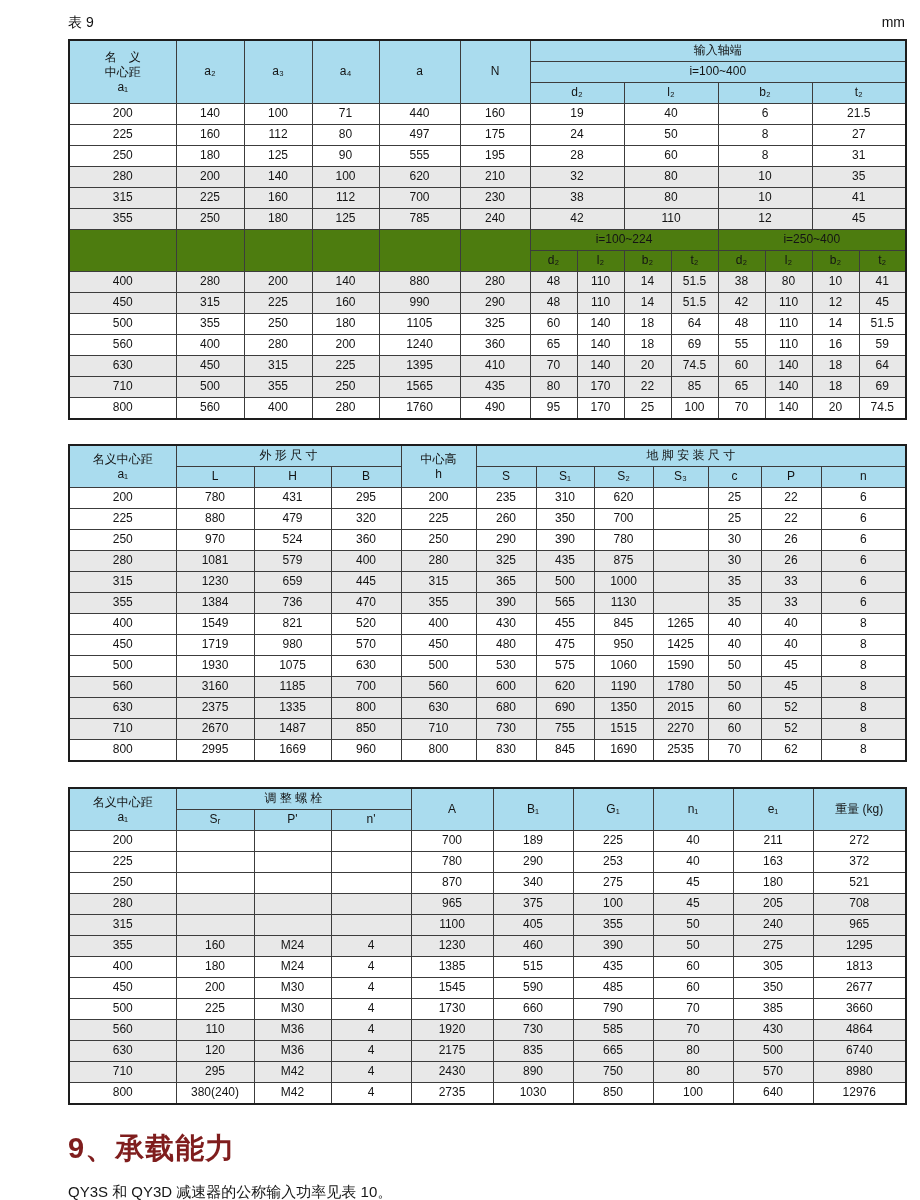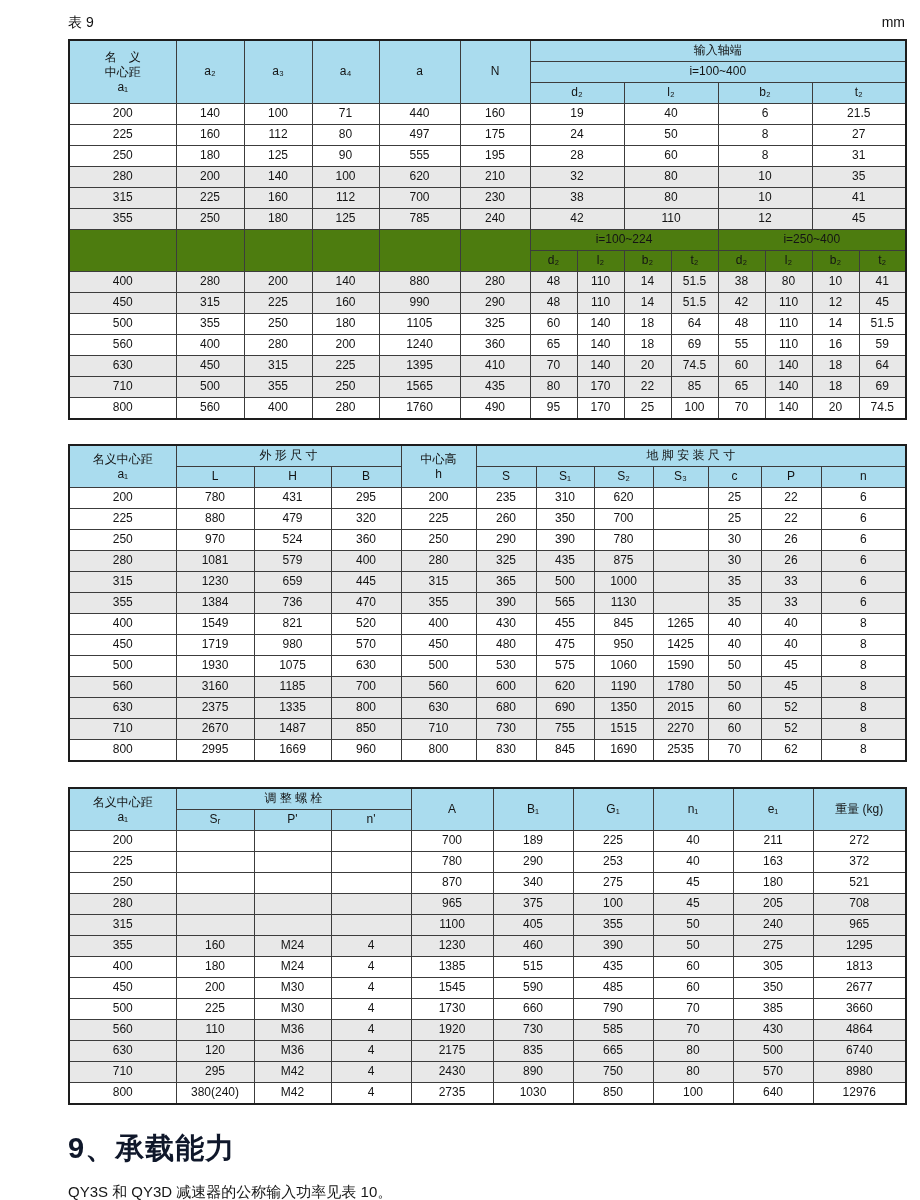--- a/index.html
+++ b/index.html
@@ -19,21 +19,21 @@
   }
   table.t th, table.t td {
     border:1px solid var(--border); text-align:center; vertical-align:middle;
     padding:0 1px; font-size:12px; font-weight:normal; height:20px;
     line-height:1.15; overflow:hidden; white-space:nowrap; color:#141414;
   }
   table.t thead th { background:var(--header_bg); }
   table.t .hline { line-height:1.25; }
   tr.shaded td { background:var(--row_shade); }
   tbody.mid td { background:#4d7c0f; height:20px; }
-  .heading { font-size:29px; font-weight:bold; color:#0f172a; margin:24px 0 14px 0; letter-spacing:1px; }
+  .heading { font-size:29px; font-weight:bold; color:#7f1d1d; margin:24px 0 14px 0; letter-spacing:1px; }
   .para { font-size:15px; color:#161616; margin:0 0 7px 0; white-space:pre; }
 </style>
 </head>
 <body>
 
 <div class="page">
 
   <div class="topbar">
     <span>表 9</span>
     <span>mm</span>

